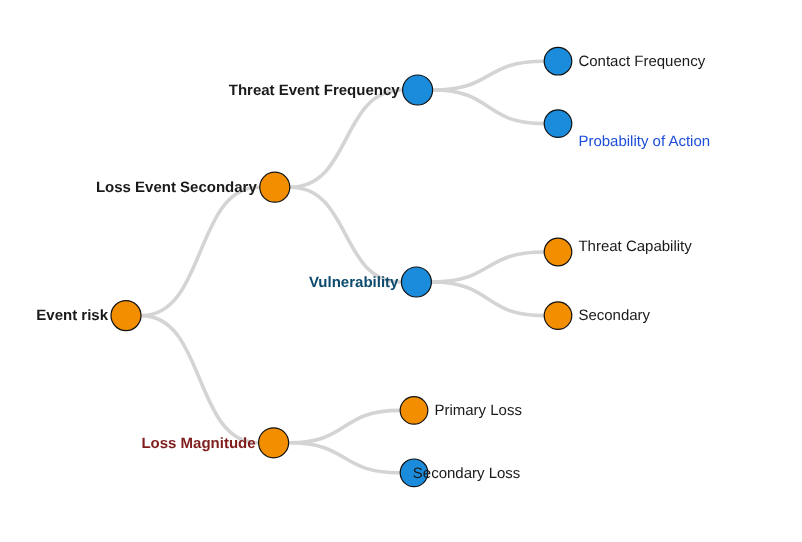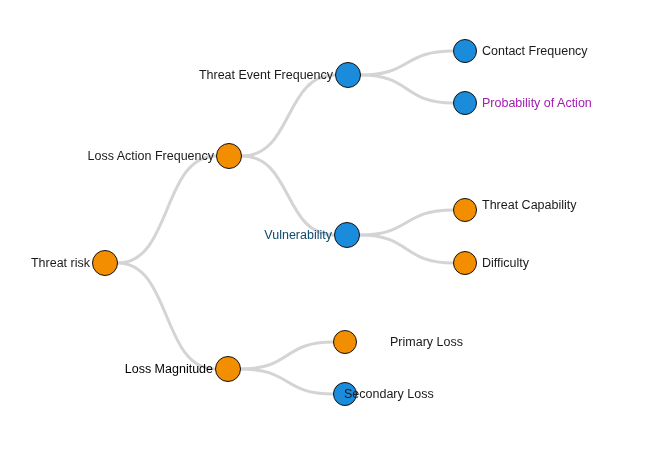--- a/index.html
+++ b/index.html
@@ -41,20 +41,21 @@
   .node-label {
     position: absolute;
     font-family: "Liberation Sans", sans-serif;
     font-size: 12.5px;
     color: #1a1a1a;
     white-space: nowrap;
     line-height: 1;
   }
   .label-left {
     text-align: left;
+    font-weight: bold;
   }
   .label-right {
     text-align: center;
   }
 </style>
 </head>
 <body>
 
 <div id="diagram-root" style="background: rgb(255, 255, 255);">
   <svg id="edge-layer" viewBox="0 0 668 452" width="668" height="452" xmlns="http://www.w3.org/2000/svg">
@@ -64,35 +65,35 @@
       <path d="M 242 156 C 292.6 156, 283.4 235, 334 235" fill="none" stroke="#d4d4d4" stroke-width="3" stroke-linecap="round"></path>
       <path d="M 361 75 C 411.6 75, 402.4 51, 453 51" fill="none" stroke="#d4d4d4" stroke-width="3" stroke-linecap="round"></path>
       <path d="M 361 75 C 411.6 75, 402.4 103, 453 103" fill="none" stroke="#d4d4d4" stroke-width="3" stroke-linecap="round"></path>
       <path d="M 360 235 C 411.15 235, 401.85 210, 453 210" fill="none" stroke="#d4d4d4" stroke-width="3" stroke-linecap="round"></path>
       <path d="M 360 235 C 411.15 235, 401.85 263, 453 263" fill="none" stroke="#d4d4d4" stroke-width="3" stroke-linecap="round"></path>
       <path d="M 241 369 C 291.6 369, 282.4 342, 333 342" fill="none" stroke="#d4d4d4" stroke-width="3" stroke-linecap="round"></path>
       <path d="M 241 369 C 291.6 369, 282.4 394, 333 394" fill="none" stroke="#d4d4d4" stroke-width="3" stroke-linecap="round"></path>
     </svg>
   <div id="node-layer">
       <div class="node" style="left: 92px; top: 250px; width: 26px; height: 26px; background: rgb(242, 142, 0); border-color: rgb(17, 17, 17);"></div>
-      <div class="node-label label-left" style="color: rgb(26, 26, 26); top: 257px; right: 578px;">Threat risk</div>
+      <div class="node-label label-left" style="color: rgb(26, 26, 26); top: 257px; right: 578px;">Event risk</div>
       <div class="node" style="left: 216px; top: 143px; width: 26px; height: 26px; background: rgb(242, 142, 0); border-color: rgb(17, 17, 17);"></div>
-      <div class="node-label label-left" style="color: rgb(26, 26, 26); top: 150px; right: 454px;">Loss Action Frequency</div>
+      <div class="node-label label-left" style="color: rgb(26, 26, 26); top: 150px; right: 454px;">Loss Event Secondary</div>
       <div class="node" style="left: 215px; top: 356px; width: 26px; height: 26px; background: rgb(242, 142, 0); border-color: rgb(17, 17, 17);"></div>
-      <div class="node-label label-left" style="color: #000000; top: 363px; right: 455px; margin-left: 24px;">Loss Magnitude</div>
+      <div class="node-label label-left" style="color: #7f1d1d; top: 363px; right: 455px; margin-left: 24px;">Loss Magnitude</div>
       <div class="node" style="left: 335px; top: 62px; width: 26px; height: 26px; background: rgb(26, 140, 219); border-color: rgb(17, 17, 17);"></div>
       <div class="node-label label-left" style="color: rgb(26, 26, 26); top: 69px; right: 335px;">Threat Event Frequency</div>
       <div class="node" style="left: 334px; top: 222px; width: 26px; height: 26px; background: rgb(26, 140, 219); border-color: rgb(17, 17, 17);"></div>
       <div class="node-label label-left" style="color: #0c4a6e; top: 229px; right: 336px;">Vulnerability</div>
       <div class="node" style="left: 333px; top: 330px; width: 24px; height: 24px; background: rgb(242, 142, 0); border-color: rgb(17, 17, 17);"></div>
-      <div class="node-label label-right" style="color: rgb(26, 26, 26); top: 336px; left: 362px; margin-left: 28px;">Primary Loss</div>
+      <div class="node-label label-right" style="color: rgb(26, 26, 26); top: 336px; left: 362px;">Primary Loss</div>
       <div class="node" style="left: 333px; top: 382px; width: 24px; height: 24px; background: rgb(26, 140, 219); border-color: rgb(17, 17, 17);"></div>
       <div class="node-label label-right" style="color: rgb(26, 26, 26); top: 388px; left: 344px;">Secondary Loss</div>
       <div class="node" style="left: 453px; top: 39px; width: 24px; height: 24px; background: rgb(26, 140, 219); border-color: rgb(17, 17, 17);"></div>
       <div class="node-label label-right" style="color: rgb(26, 26, 26); top: 45px; left: 482px;">Contact Frequency</div>
       <div class="node" style="left: 453px; top: 91px; width: 24px; height: 24px; background: rgb(26, 140, 219); border-color: rgb(17, 17, 17);"></div>
-      <div class="node-label label-right" style="color: #a21caf; top: 97px; left: 482px;">Probability of Action</div>
+      <div class="node-label label-right" style="color: #1d4ed8; top: 112px; left: 482px;">Probability of Action</div>
       <div class="node" style="left: 453px; top: 198px; width: 24px; height: 24px; background: rgb(242, 142, 0); border-color: rgb(17, 17, 17);"></div>
       <div class="node-label label-right" style="color: rgb(26, 26, 26); top: 199px; left: 482px;">Threat Capability</div>
       <div class="node" style="left: 453px; top: 251px; width: 24px; height: 24px; background: rgb(242, 142, 0); border-color: rgb(17, 17, 17);"></div>
-      <div class="node-label label-right" style="color: rgb(26, 26, 26); top: 257px; left: 482px;">Difficulty</div>
+      <div class="node-label label-right" style="color: rgb(26, 26, 26); top: 257px; left: 482px;">Secondary</div>
     </div>
 </div>
 
 </body></html>

